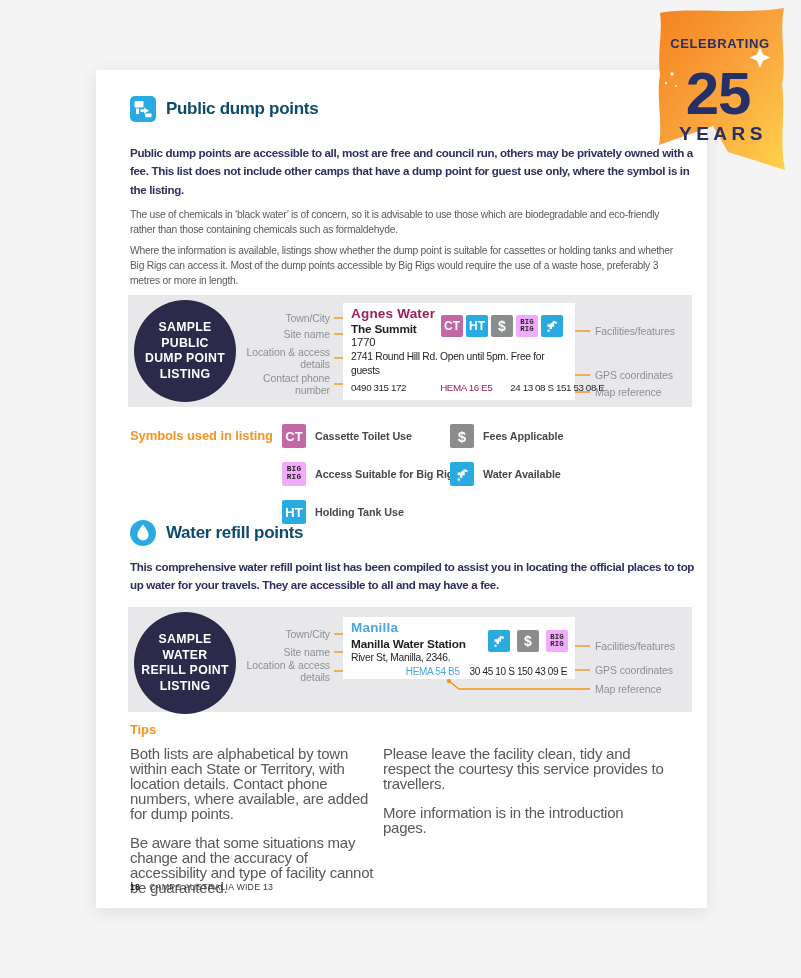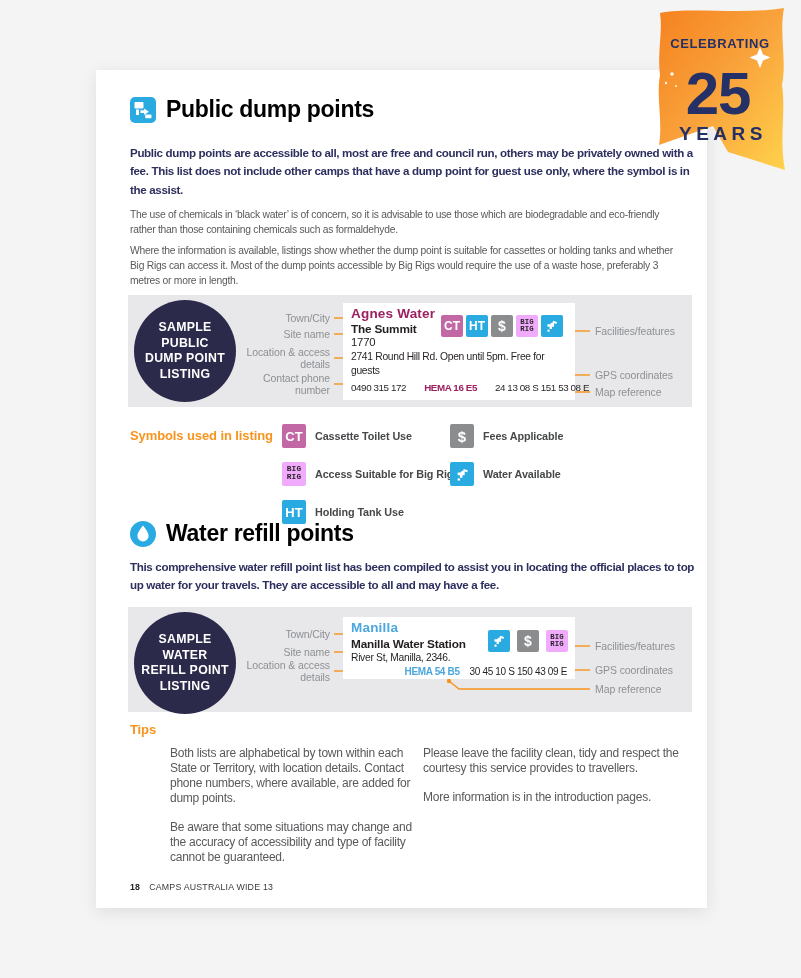--- a/index.html
+++ b/index.html
@@ -10,21 +10,21 @@
     -webkit-font-smoothing:antialiased;
   }
   .page{
     position:absolute;left:96px;top:70px;width:611px;height:838px;
     background:#ffffff;box-shadow:0 4px 16px rgba(0,0,0,0.09);
   }
   
   .h1{position:absolute;left:34px;display:flex;align-items:center;gap:10px;}
   .h1-icon{width:26px;height:26px;flex:0 0 26px;border-radius:5px;background:#29ABE2;display:flex;align-items:center;justify-content:center;}
   .h1-icon.round{border-radius:50%;}
-  .h1-text{font-size:23px;font-weight:bold;color:#000000;letter-spacing:-0.3px;}
+  .h1-text{font-size:17px;font-weight:bold;color:#0c4a6e;letter-spacing:-0.3px;}
   .intro{position:absolute;left:34px;width:566px;font-weight:bold;font-size:11.6px;line-height:18.4px;color:#2D2F5E;letter-spacing:-0.35px;}
   .body-p{position:absolute;left:34px;width:556px;font-size:10.3px;line-height:15px;color:#58595B;letter-spacing:-0.25px;}
   .orange-h{position:absolute;left:34px;font-weight:bold;font-size:13px;color:#F7941E;letter-spacing:-0.1px;}
 
   
   .band{position:absolute;left:32px;width:564px;background:#E8E8EB;}
   .connectors{position:absolute;left:0;top:0;}
   .circle{
     position:absolute;left:6px;top:5px;width:102px;height:102px;border-radius:50%;
     background:#2B2A4A;color:#fff;display:flex;flex-direction:column;
@@ -35,21 +35,21 @@
   .rlabel{position:absolute;left:467px;font-size:10.5px;color:#8D9093;letter-spacing:-0.1px;}
   .wcard{position:absolute;left:215px;width:232px;background:#fff;}
   .town{position:absolute;left:8px;top:3px;font-weight:bold;font-size:13.5px;letter-spacing:0.2px;}
   .town.dump{color:#9D2161;}
   .town.water{color:#4BA7DD;}
   .site{position:absolute;left:8px;font-weight:bold;font-size:11.8px;color:#231F20;letter-spacing:-0.2px;white-space:nowrap;}
   .subtitle{position:absolute;left:8px;font-size:11.3px;color:#231F20;letter-spacing:-0.2px;}
   .details{position:absolute;left:8px;font-size:10.3px;line-height:13.5px;color:#231F20;letter-spacing:-0.3px;}
   .phone-row{position:absolute;left:8px;display:flex;gap:18px;font-size:9.8px;color:#231F20;letter-spacing:-0.4px;white-space:nowrap;align-items:flex-start;}
   .hema-row{position:absolute;right:8px;display:flex;gap:8px;font-size:10px;color:#231F20;letter-spacing:-0.35px;white-space:nowrap;align-items:baseline;}
-  .mapref{font-weight:bold;}
+  .mapref{font-weight:normal;margin-left:16px;}
   .mapref.dump{color:#9D2161;}
   .mapref.water{color:#4BA7DD;}
   .icons{position:absolute;display:flex;gap:3px;}
 
   
   .sq{width:22px;height:22px;border-radius:2px;display:flex;align-items:center;justify-content:center;
       color:#fff;font-weight:bold;font-size:12px;flex:0 0 auto;}
   .sq.ct{background:#C268A5;}
   .sq.ht{background:#29ABE2;}
   .sq.fees{background:#8A8C8E;font-size:14px;}
@@ -58,21 +58,21 @@
   .rigtxt i{display:block;font-style:normal;font-weight:bold;font-size:7.3px;line-height:7.3px;letter-spacing:0.2px;text-align:center;}
   .sq.lg{width:24px;height:24px;font-size:13px;}
   .sq.lg.fees{font-size:15px;}
   .sq.lg .rigtxt i{font-size:7.8px;line-height:7.8px;}
 
   
   .sym{position:absolute;display:flex;align-items:center;gap:9px;}
   .sym .lbl{font-weight:bold;font-size:10.8px;color:#47484A;letter-spacing:-0.1px;white-space:nowrap;}
 
   
-  .tips-col{position:absolute;top:676px;font-size:12px;line-height:15px;color:#58595B;letter-spacing:-0.25px;margin-left:40px;}
+  .tips-col{position:absolute;top:676px;font-size:15px;line-height:15px;color:#58595B;letter-spacing:-0.25px;}
   .tips-col .p{margin:0 0 14px 0;}
 
   
   .footer{position:absolute;left:34px;top:812px;font-size:8.8px;color:#3A3A3C;letter-spacing:0.2px;}
   .footer b{margin-right:9px;color:#231F20;}
 
   
   .badge{position:absolute;left:650px;top:4px;width:142px;height:172px;z-index:9;}
   .badge text{font-family:"Liberation Sans",sans-serif;font-weight:bold;fill:#253066;}
 </style>
@@ -86,21 +86,21 @@
       <svg width="26" height="26" viewBox="0 0 26 26">
         <rect x="4.5" y="5" width="9" height="6.5" rx="1" fill="#fff"></rect>
         <rect x="6" y="12.5" width="3" height="5.5" fill="#fff"></rect>
         <path d="M10.5 13.3h3.6v-1.9l4.8 3.3-4.8 3.3v-1.9h-3.6z" fill="#fff"></path>
         <rect x="15.2" y="17.6" width="6.3" height="3.6" rx="0.8" fill="#fff"></rect>
       </svg>
     </span>
     <span class="h1-text">Public dump points</span>
   </div>
 
-  <div class="intro" style="top:74px;">Public dump points are accessible to all, most are free and council run, others may be privately owned with a fee. This list does not include other camps that have a dump point for guest use only, where the symbol is in the assist.</div>
+  <div class="intro" style="top:74px;">Public dump points are accessible to all, most are free and council run, others may be privately owned with a fee. This list does not include other camps that have a dump point for guest use only, where the symbol is in the listing.</div>
   <div class="body-p" style="top:137px;">The use of chemicals in ‘black water’ is of concern, so it is advisable to use those which are biodegradable and eco-friendly rather than those containing chemicals such as formaldehyde.</div>
   <div class="body-p" style="top:173px;">Where the information is available, listings show whether the dump point is suitable for cassettes or holding tanks and whether Big Rigs can access it. Most of the dump points accessible by Big Rigs would require the use of a waste hose, preferably 3 metres or more in length.</div>
 
   <div class="band" style="top:225px;height:112px;">
     <svg class="connectors" width="564" height="112">
       <g stroke="#F7941E" stroke-width="1.4" fill="#F7941E">
         <line x1="206" y1="23" x2="218" y2="23"></line>
           <circle cx="222" cy="23" r="2.2" stroke="none"></circle>
         <line x1="206" y1="39" x2="218" y2="39"></line>
           <circle cx="222" cy="39" r="2.2" stroke="none"></circle>

